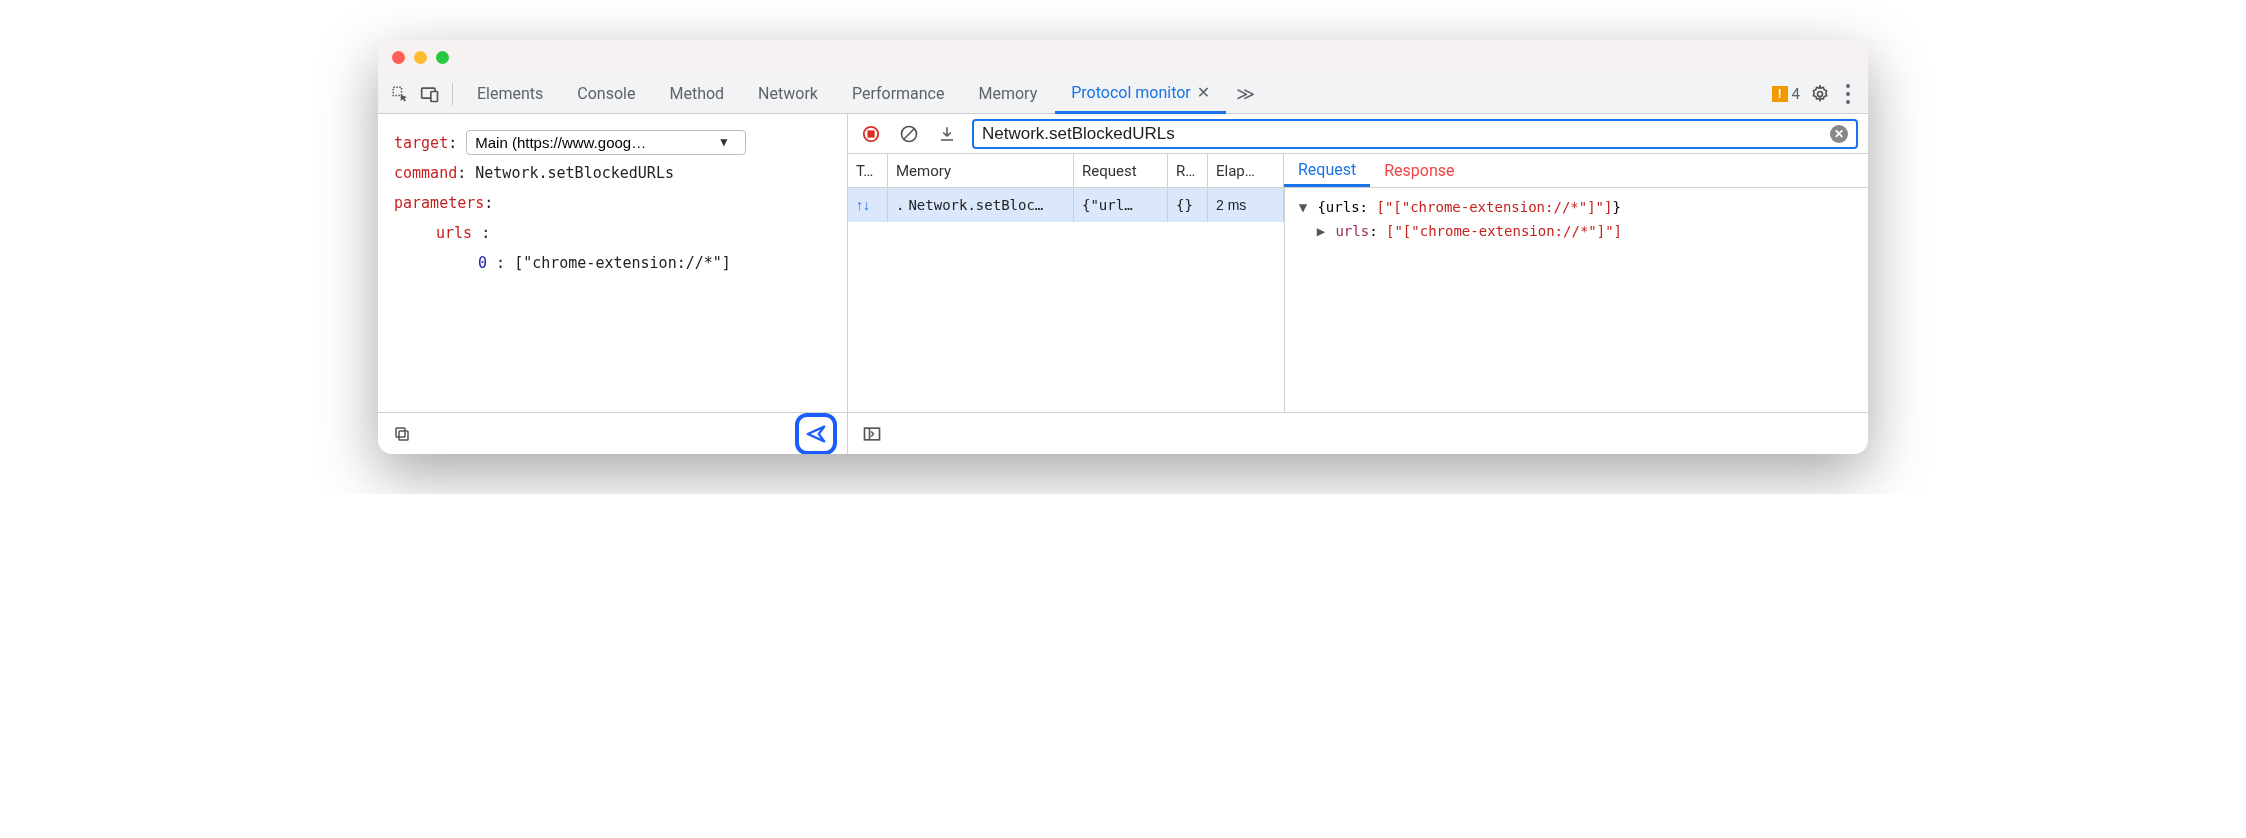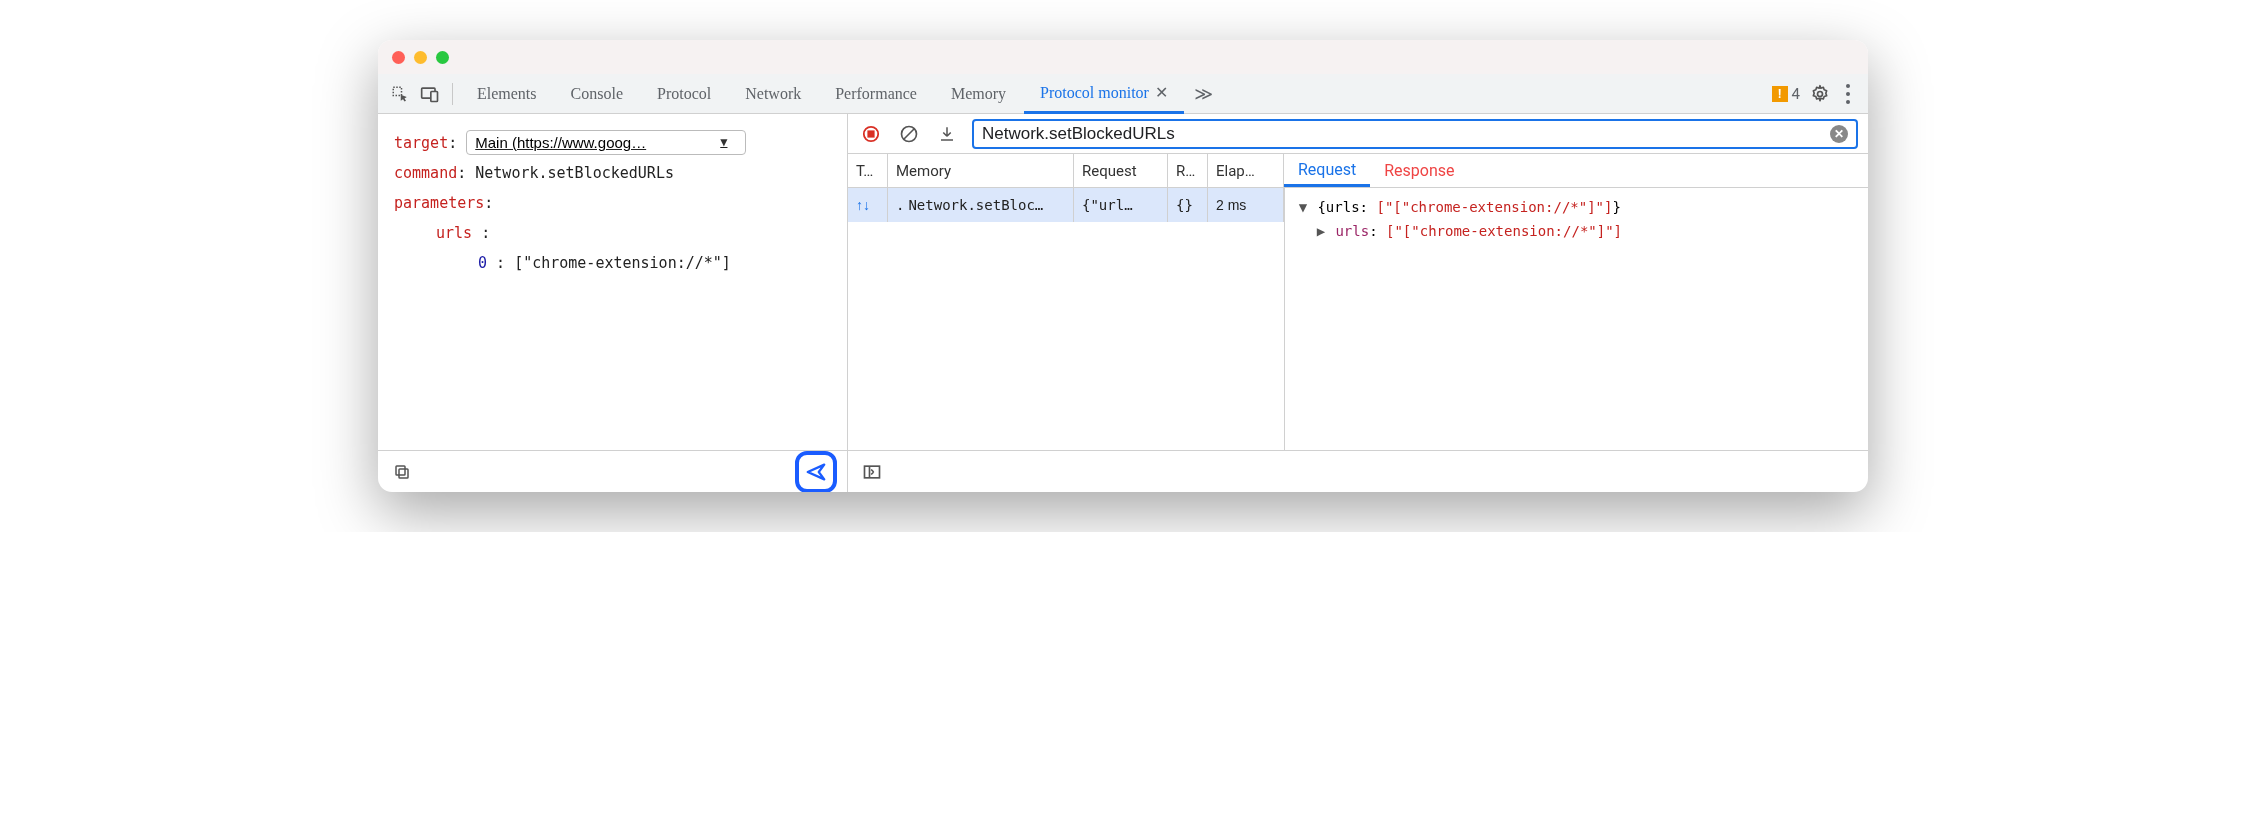--- a/index.html
+++ b/index.html
@@ -47,59 +47,59 @@
 }
 .tabbar .iconbtn {
   width: 28px; height: 28px; display: flex; align-items: center; justify-content: center;
   color: #555; border-radius: 4px;
 }
 .tabbar .vsep {
   width: 1px; height: 22px; background: #c8c8c8; margin: 0 6px;
 }
 .tab {
   padding: 0 16px; height: 100%; display: flex; align-items: center;
-  color: #5f6368; font-size: 16px; cursor: pointer; white-space: nowrap; font-family: Liberation Serif, serif;
+  color: #5f6368; font-size: 16px; cursor: pointer; white-space: nowrap;
 }
 .tab.active { color: #1a73e8; border-bottom: 3px solid #1a73e8; margin-bottom: -1px; padding-bottom: 0; }
 .closetab { margin-left: 6px; font-size: 16px; color: #5f6368; }
 .more { font-size: 18px; color: #5f6368; padding: 0 8px; }
 .spacer { flex: 1; }
 .badge-warn {
   display: flex; align-items: center; gap: 4px;
   color: #5f6368; font-size: 15px; padding: 0 4px;
 }
 .warn-icon {
   width: 16px; height: 16px; background: #f29900;
   display: flex; align-items: center; justify-content: center;
   color: #fff; font-size: 12px; font-weight: bold;
 }
 .kebab { width: 4px; height: 4px; background: #5f6368; border-radius: 50%; margin: 2px auto; }
 .kebab-wrap { width: 24px; display: flex; flex-direction: column; align-items: center; padding: 6px 0; }
 
 .body {
   display: flex;
-  height: 378px;
+  height: 340px;
 }
 .leftpane {
   width: 470px;
   display: flex;
   flex-direction: column;
   border-right: 1px solid #d0d0d0;
 }
 .leftcontent {
   flex: 1;
   padding: 14px 16px;
   font-family: Menlo, Monaco, Consolas, monospace;
   font-size: 15px;
   color: #222;
   line-height: 2;
 }
 .kw { color: #c5221f; }
 .mono { font-family: Menlo, Monaco, Consolas, monospace; }
-.sel-wrap { display: inline-flex; align-items: flex-start; text-decoration: underline; }
+.sel-wrap { display: inline-flex; align-items: flex-start; }
 select.target {
   font-size: 15px; padding: 3px 28px 3px 8px;
   border: 1px solid #bbb; border-radius: 4px; background: #fff;
   width: 280px; appearance: none;
 }
 .sel-arrow { margin-left: -26px; pointer-events: none; font-size: 12px; color: #333; }
 
 .leftfooter {
   height: 42px; border-top: 1px solid #d0d0d0;
   display: flex; align-items: center; padding: 0 10px;
@@ -206,21 +206,21 @@
     </div>
     <div class="iconbtn">
       <svg width="20" height="18" viewBox="0 0 24 20" fill="none" stroke="currentColor" stroke-width="2">
           <rect x="2" y="3" width="16" height="12" rx="1"></rect>
           <rect x="13" y="7" width="8" height="12" rx="1" fill="#f1f3f4"></rect>
         </svg>
     </div>
     <div class="vsep"></div>
     <div class="tab">Elements</div>
     <div class="tab">Console</div>
-    <div class="tab">Protocol</div>
+    <div class="tab">Method</div>
     <div class="tab">Network</div>
     <div class="tab">Performance</div>
     <div class="tab">Memory</div>
     <div class="tab active">
       <span>Protocol monitor</span>
       <span class="closetab">✕</span>
     </div>
     <div class="more">≫</div>
     <div class="spacer"></div>
     <div class="badge-warn">

